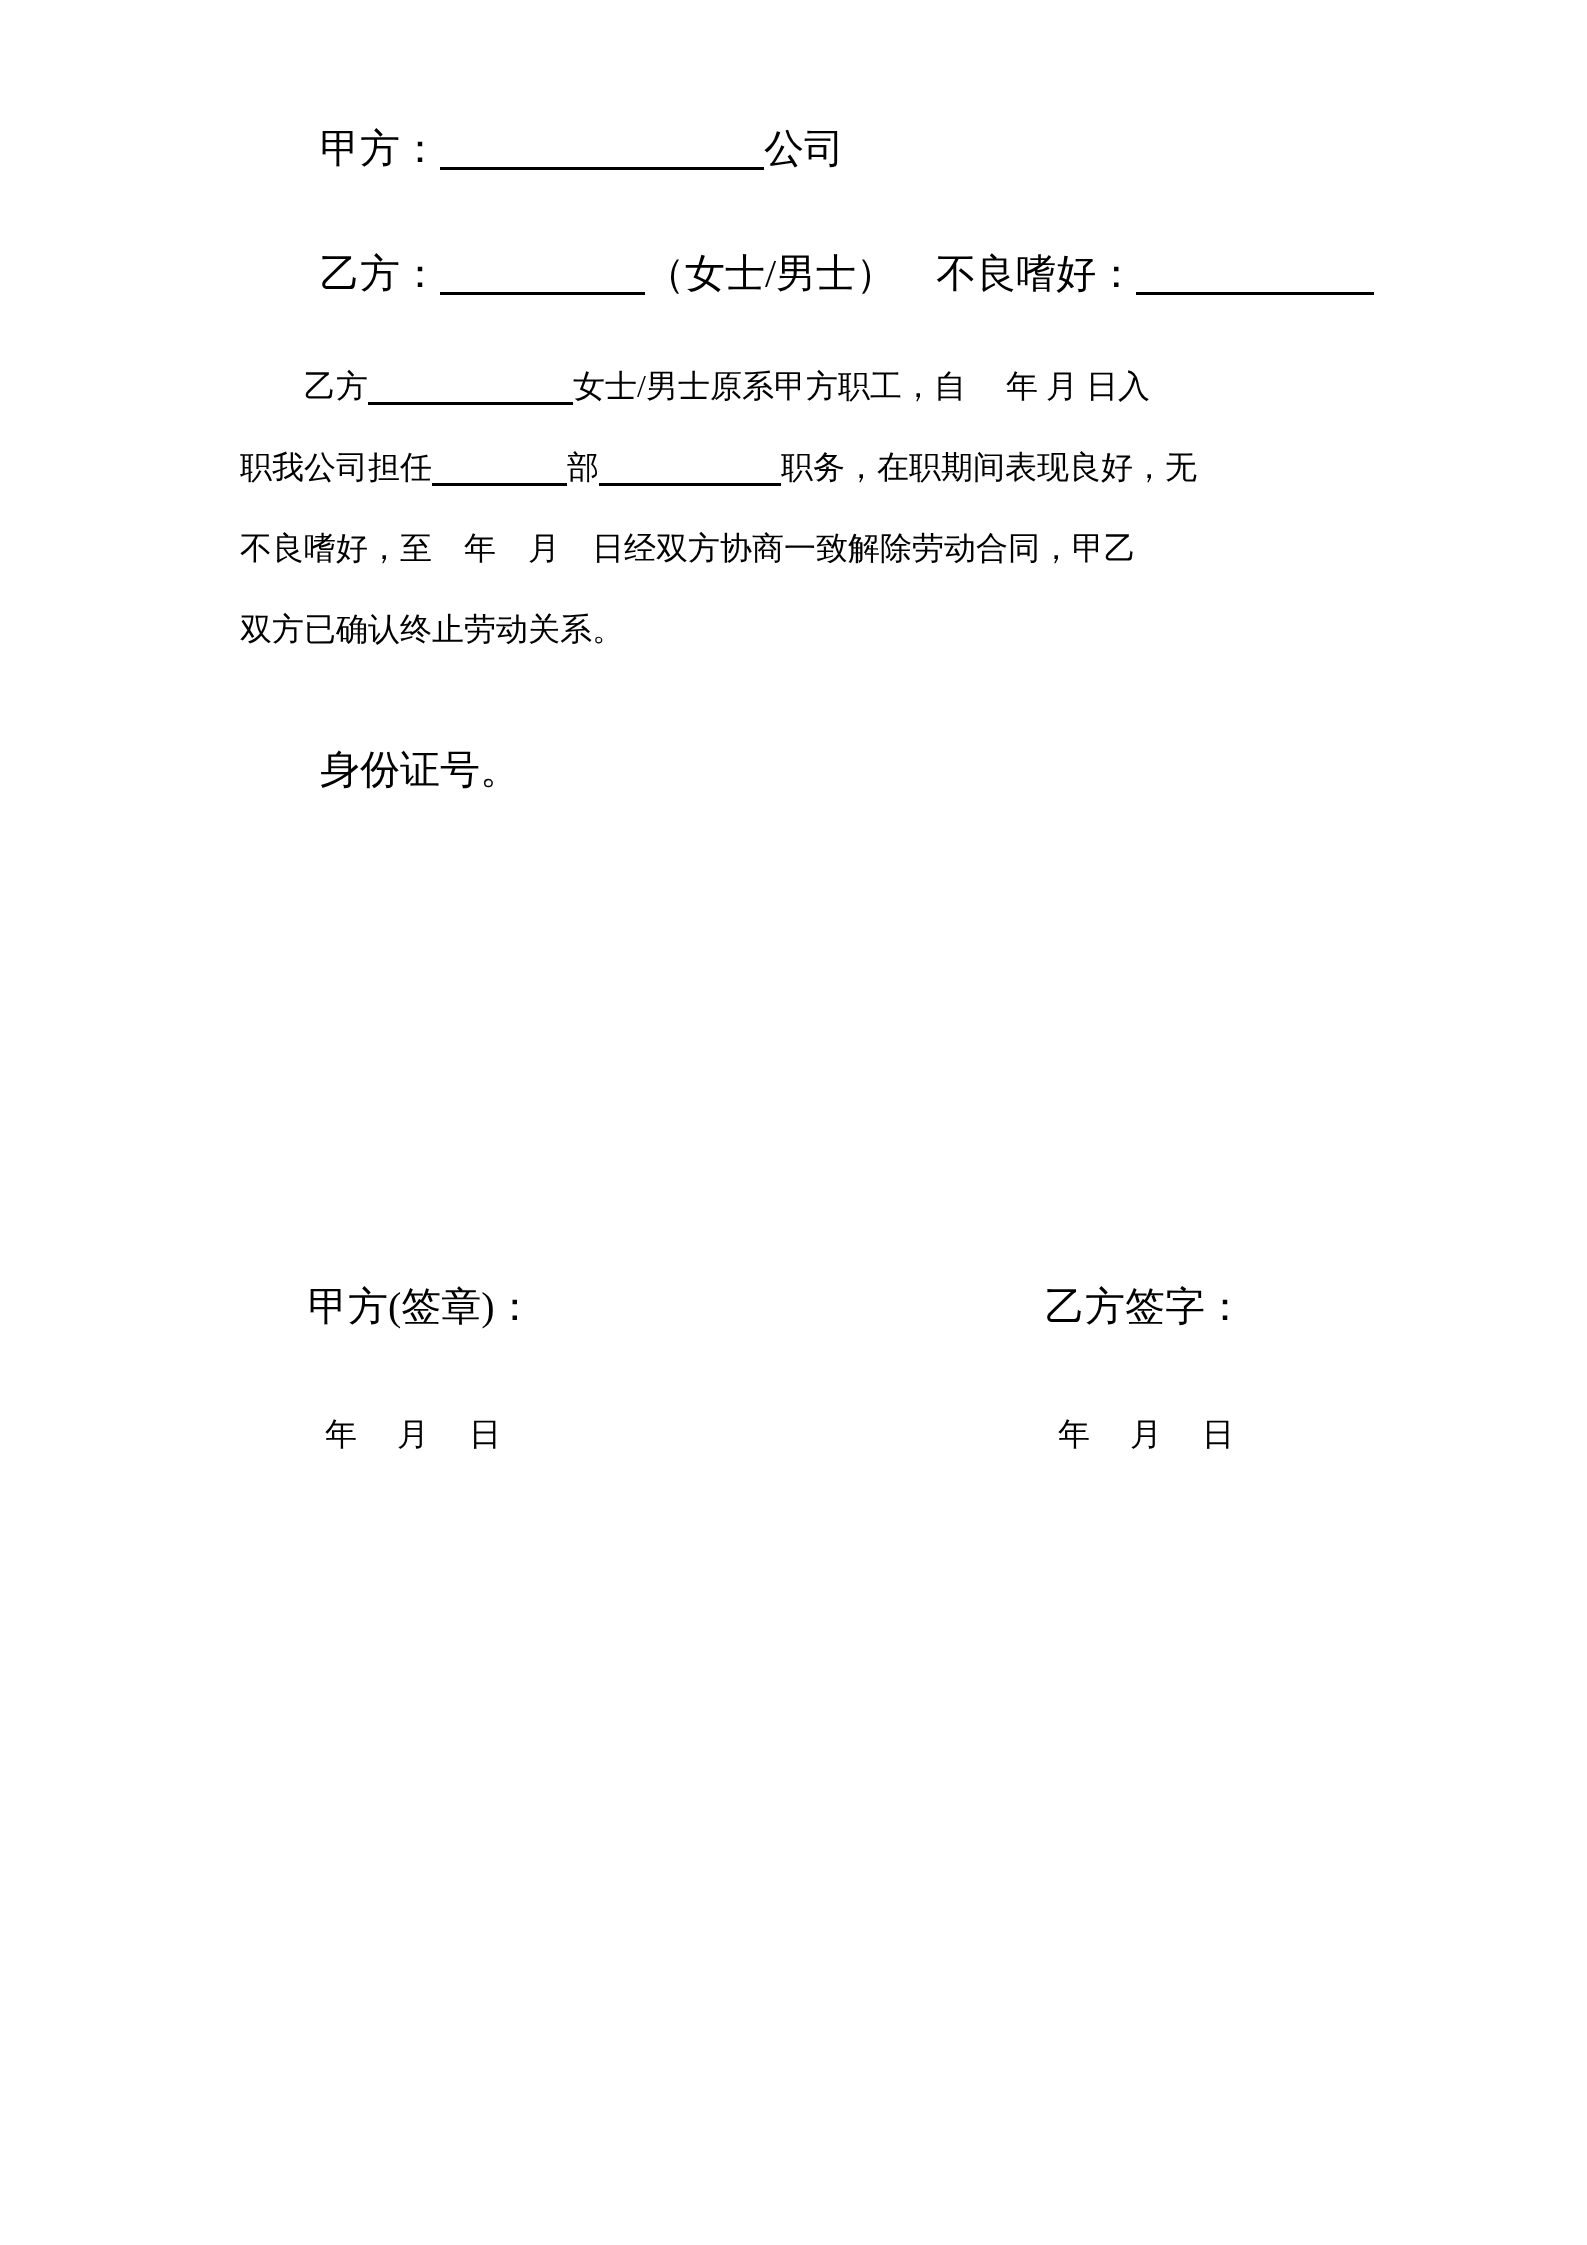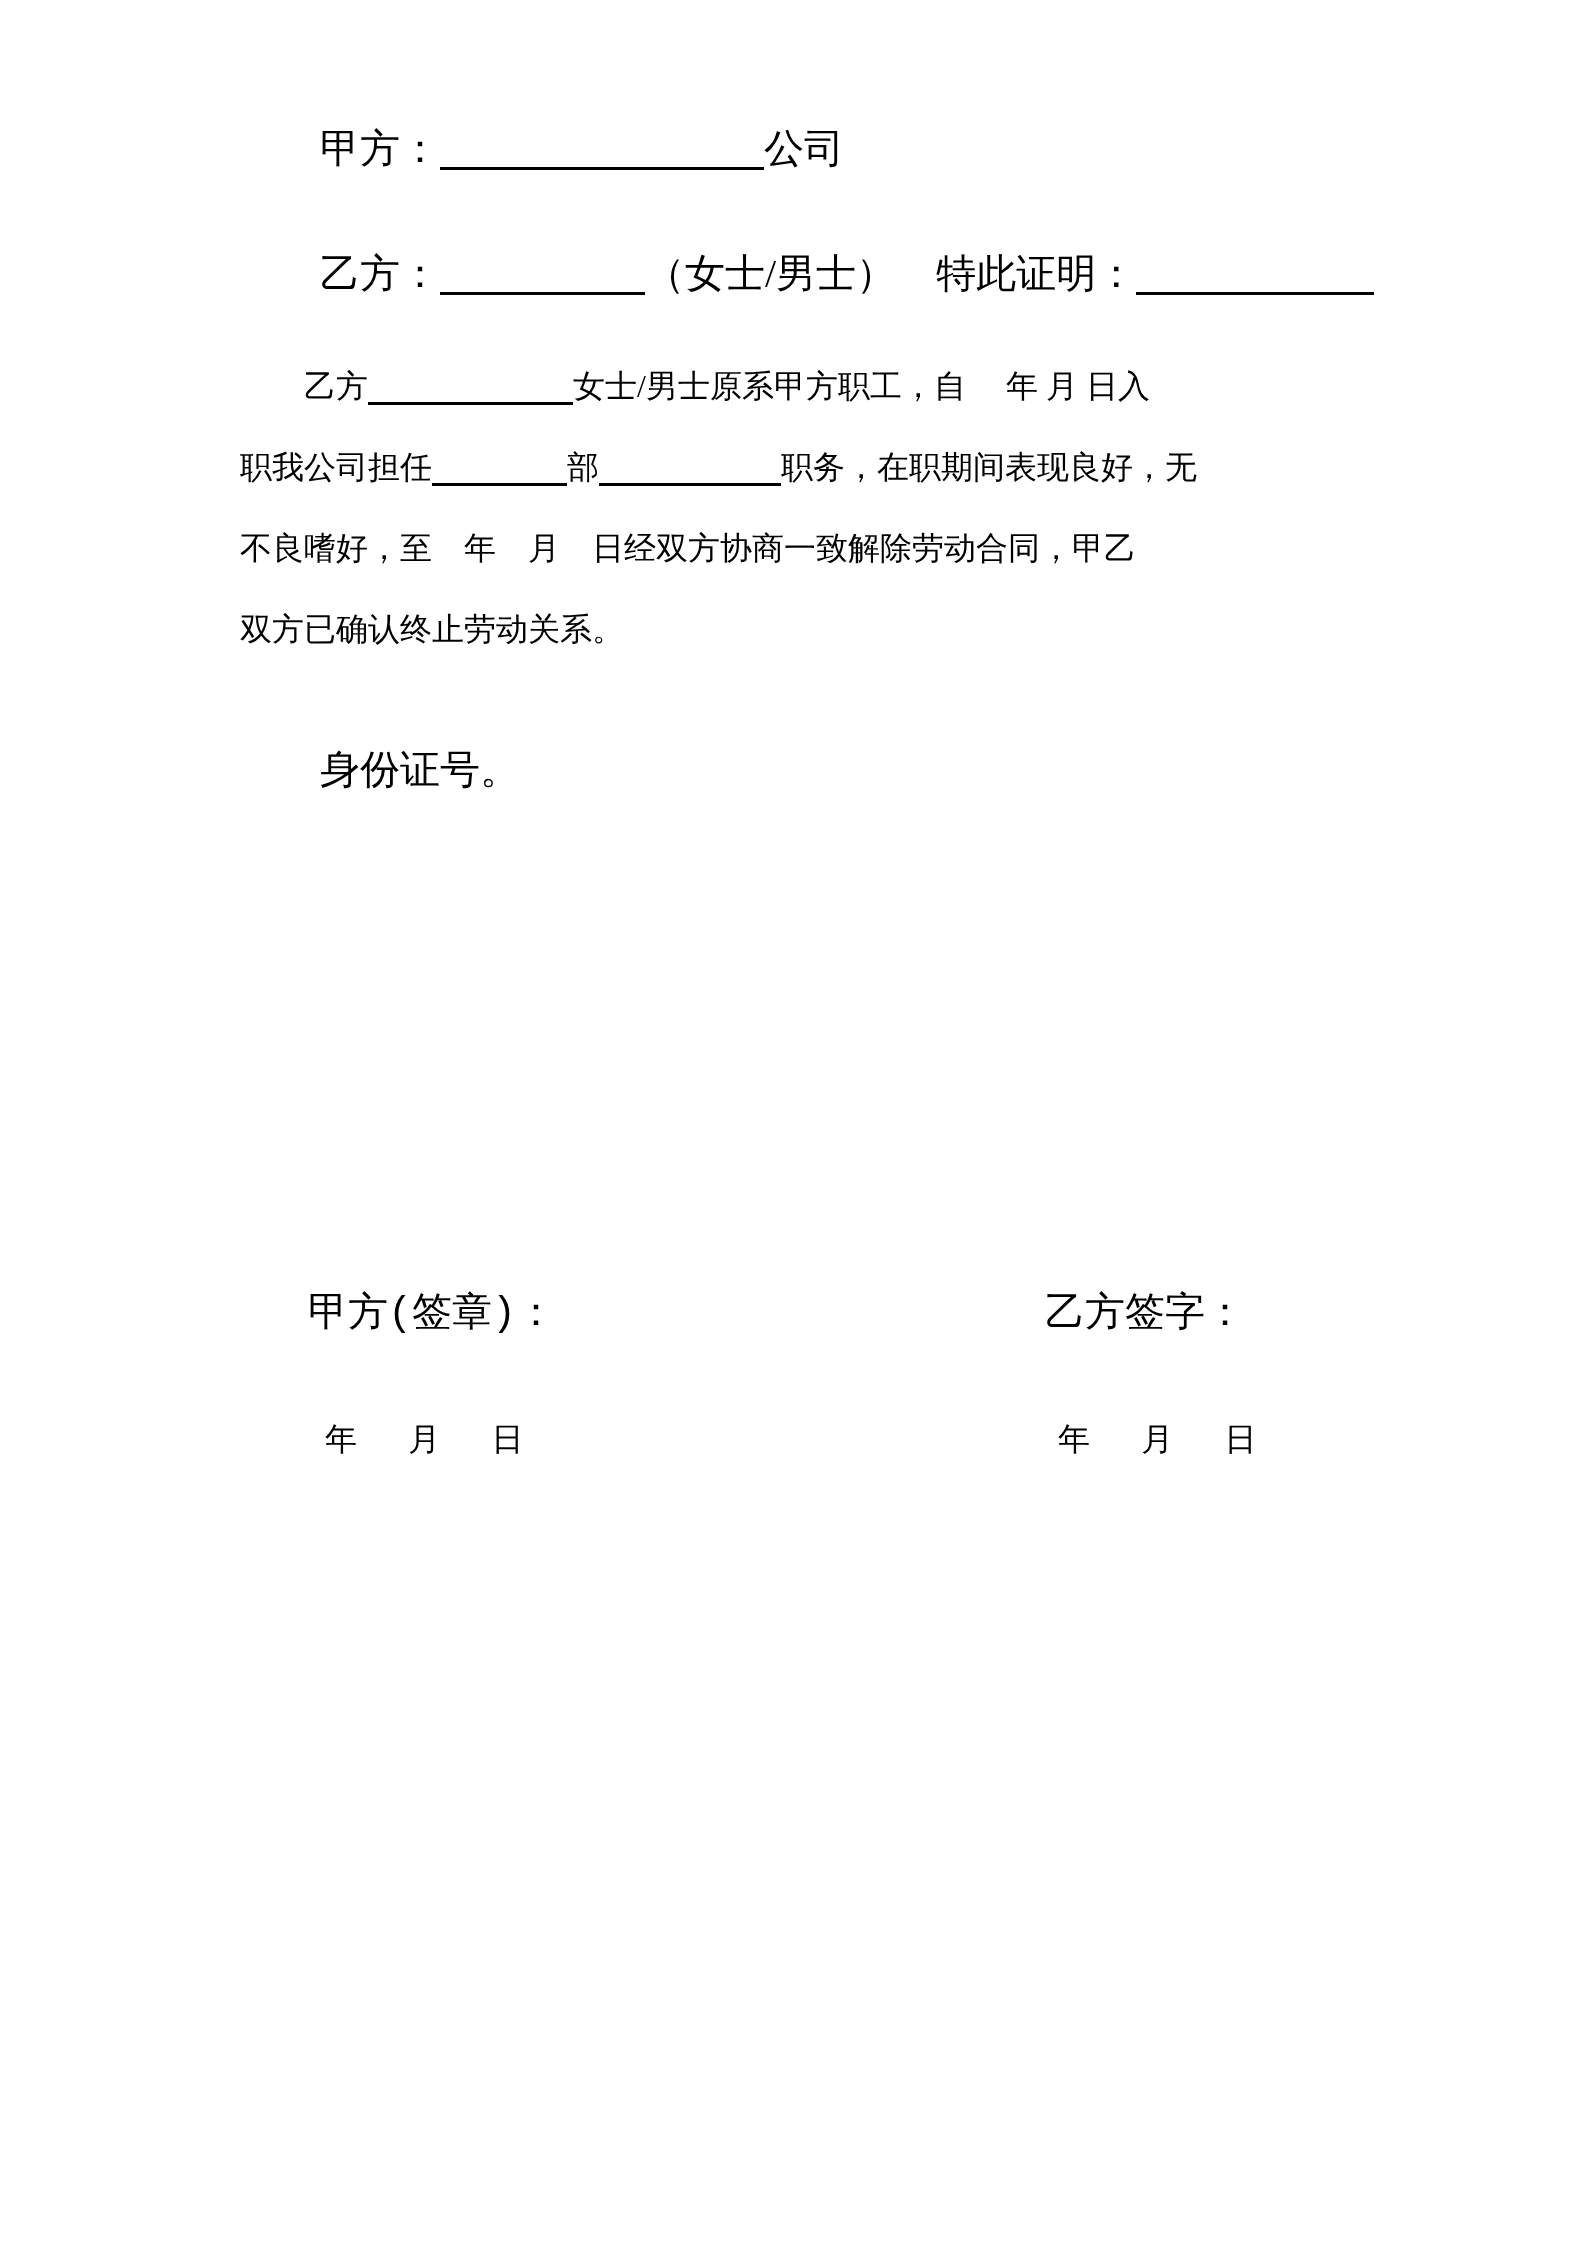--- a/index.html
+++ b/index.html
@@ -65,35 +65,35 @@
     font-size: 40px;
     line-height: 56px;
   }
   .date-row {
     position: relative;
     margin-top: 71px;
     height: 56px;
     font-size: 32px;
     line-height: 56px;
   }
-  .abs { position: absolute; top: 16px; white-space: nowrap; font-family: Liberation Mono, monospace; }
+  .abs { position: absolute; top: 8px; white-space: nowrap; }
   .sign-a { left: 68px; }
   .sign-b { left: 805px; }
   .date-a { left: 85px; }
   .date-b { left: 818px; }
 </style>
 </head>
 <body>
 
 <div class="content">
 
 
   <div class="line indent line-a"><span>甲方：</span><span class="blank w-partya"></span><span>公司</span></div>
 
-  <div class="line indent line-b"><span>乙方：</span><span class="blank w-name"></span><span>（女士/男士）</span><span>　特此证明：</span><span class="blank w-id"></span></div>
+  <div class="line indent line-b"><span>乙方：</span><span class="blank w-name"></span><span>（女士/男士）</span><span>　不良嗜好：</span><span class="blank w-id"></span></div>
 
   <div class="para">
     <div class="para-line indent"><span>乙方</span><span class="blank w-name2"></span><span>女士/男士原系甲方职工，自　 年 月 日入</span></div>
     <div class="para-line"><span>职我公司担任</span><span class="blank w-dept"></span><span>部</span><span class="blank w-pos"></span><span>职务，在职期间表现良好，无</span></div>
     <div class="para-line">不良嗜好，至　年　月　日经双方协商一致解除劳动合同，甲乙</div>
     <div class="para-line">双方已确认终止劳动关系。</div>
   </div>
 
   <div class="closing indent">身份证号。</div>
 

